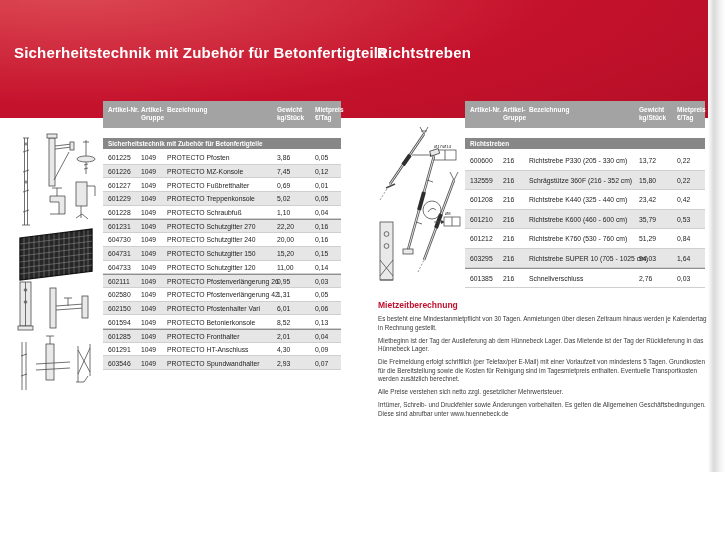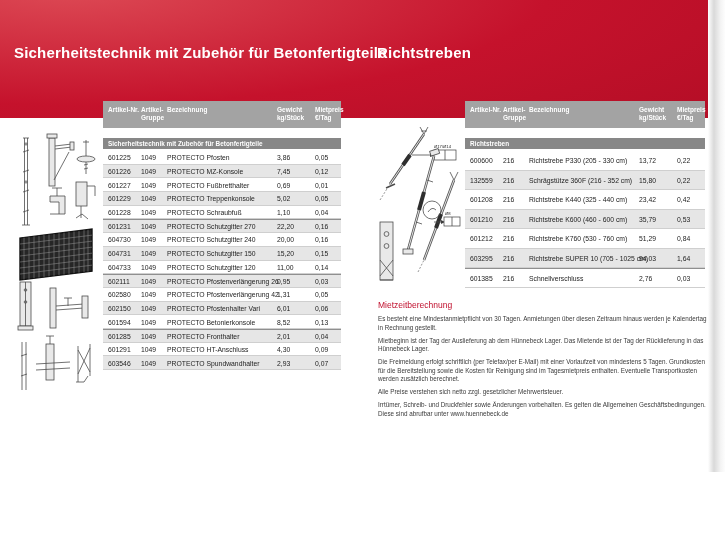--- a/index.html
+++ b/index.html
@@ -39,21 +39,21 @@
   .trow.sep{border-top:1px solid #8f8f8f;}
   .trow .cell{position:absolute;top:50%;transform:translateY(-50%);white-space:nowrap;}
   .c-art{left:5px;}
   .c-grp{left:38px;}
   .c-bez{left:64px;}
   .c-wt{left:174px;}
   .c-pr{left:212px;}
 
   
   .notes{position:absolute;left:378px;top:300px;width:330px;}
-  .notes-title{color:#c00f2d;font-weight:normal;font-size:8.5px;margin:0 0 5px 0;}
+  .notes-title{color:#c00f2d;font-weight:bold;font-size:8.5px;margin:0 0 5px 0;}
   .notes p{font-size:6.3px;color:#3a3a3a;margin:0 0 4.5px 0;line-height:1.35;}
 
   
   svg{position:absolute;}
   .ln{stroke:#4c4c4c;stroke-width:.8;fill:none;}
   .ln2{stroke:#4c4c4c;stroke-width:1.6;fill:none;}
   .fillL{fill:#e9e9e9;stroke:#4c4c4c;stroke-width:.8;}
   .tube{stroke:#555;stroke-width:2.6;fill:none;}
   .tube-in{stroke:#e2e2e2;stroke-width:1;fill:none;}
   .buckle{stroke:#2e2e2e;stroke-width:4;fill:none;}

